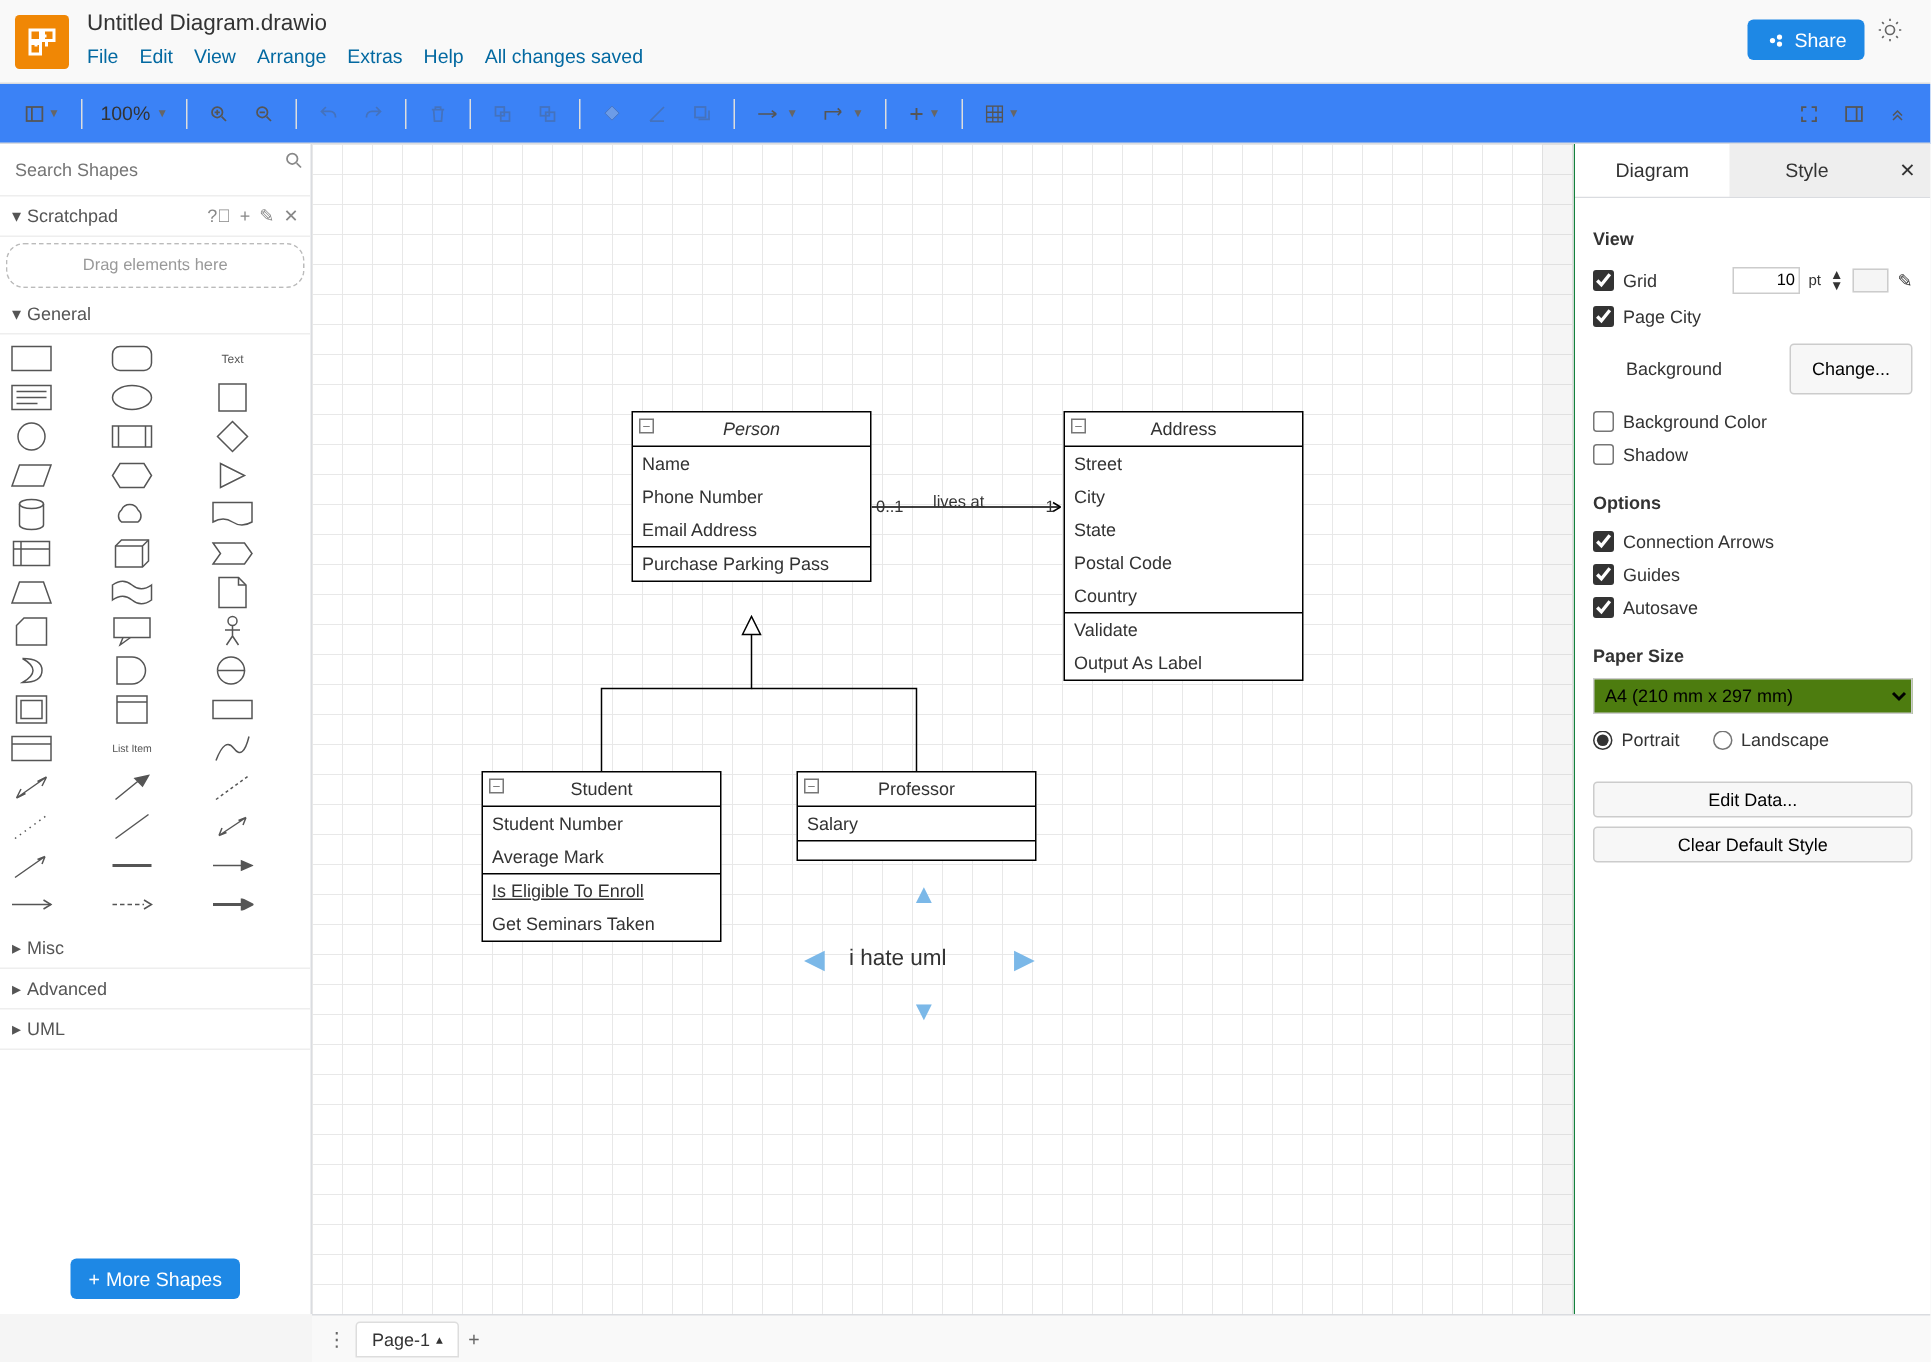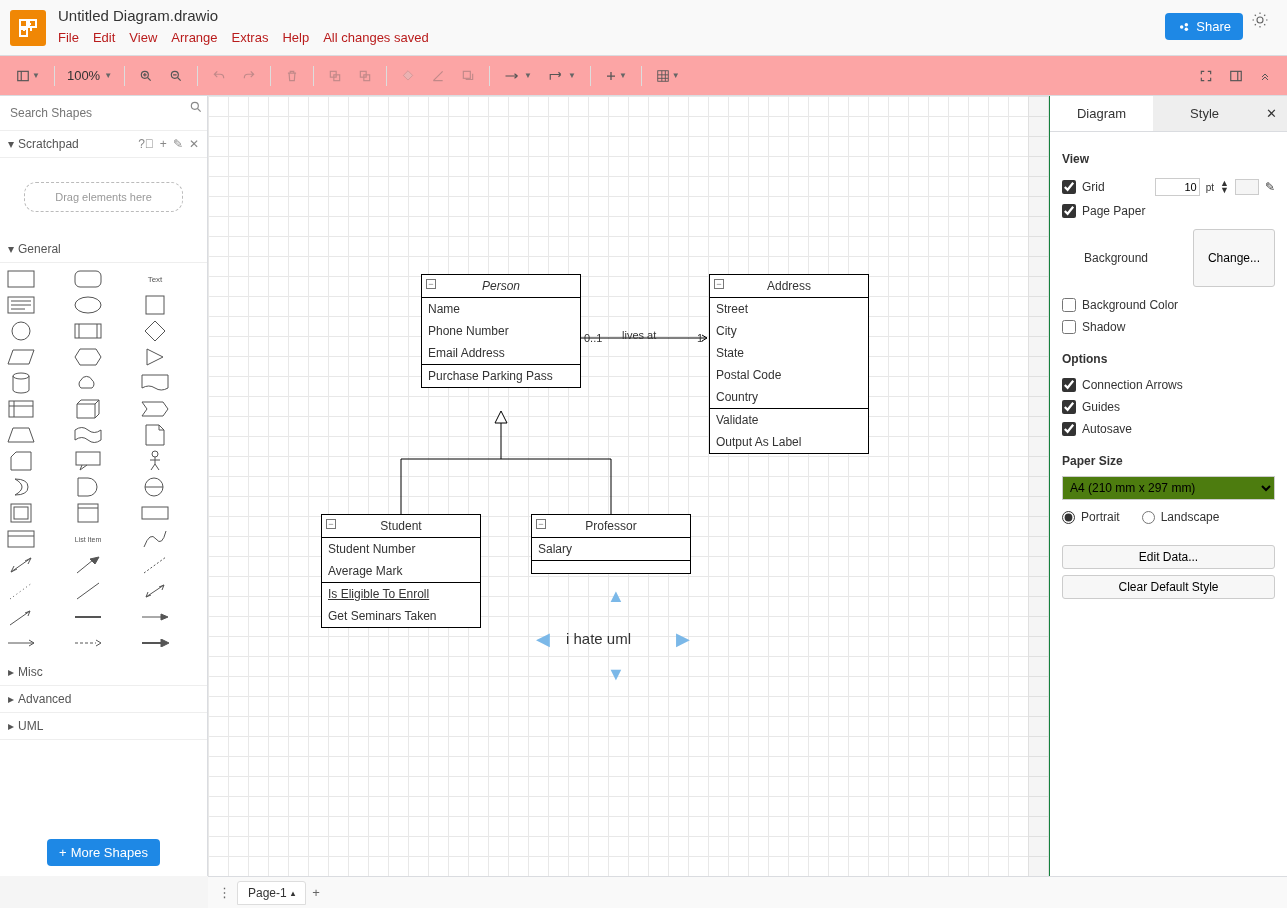--- a/index.html
+++ b/index.html
@@ -3,36 +3,36 @@
 <meta charset="utf-8">
 <style>
 *{box-sizing:border-box;margin:0;padding:0;font-family:-apple-system,BlinkMacSystemFont,"Segoe UI",Helvetica,Arial,sans-serif}
 body{width:1287px;height:908px;background:#f5f5f5;overflow:hidden;display:flex;flex-direction:column;font-size:13px;color:#333}
 .header{height:56px;background:#f9f9f9;display:flex;align-items:flex-start;border-bottom:1px solid #dadce0;padding:5px 10px}
 .logo{width:36px;height:36px;background:#f08705;border-radius:3px;margin-right:12px;display:flex;align-items:center;justify-content:center;margin-top:5px}
 .logo svg{width:24px;height:24px;fill:#fff}
 .title-area{flex:1}
 .doc-title{font-size:15px;color:#333;padding:2px 0}
 .menubar{display:flex;gap:14px;margin-top:4px;align-items:center}
-.menubar span{font-size:13px;color:#b91c1c;cursor:pointer}
+.menubar span{font-size:13px;color:#0369a1;cursor:pointer}
 .save-status{color:#999;font-size:12px}
 .share-btn{background:#1e88e5;color:#fff;padding:6px 12px;border-radius:4px;display:flex;align-items:center;gap:5px;font-size:13px;margin-top:8px;cursor:pointer}
 .theme-icon{margin:6px 8px;color:#666;cursor:pointer}
-.toolbar{height:40px;background:#fca5a5;border-bottom:1px solid #dadce0;display:flex;align-items:center;padding:0 10px;gap:4px}
+.toolbar{height:40px;background:#3b82f6;border-bottom:1px solid #dadce0;display:flex;align-items:center;padding:0 10px;gap:4px}
 .tb-item{padding:4px 6px;color:#555;cursor:pointer;display:flex;align-items:center}
 .tb-item.disabled{opacity:.35}
 .tb-sep{width:1px;height:20px;background:#ddd;margin:0 4px}
 .zoom{display:flex;align-items:center;gap:2px;padding:0 4px}
 .main{flex:1;display:flex;overflow:hidden}
 .sidebar{width:208px;background:#fff;border-right:1px solid #dadce0;display:flex;flex-direction:column;overflow-y:auto}
 .search-box{display:flex;align-items:flex-start;border-bottom:1px solid #eee;padding:4px}
 .search-box input{flex:1;border:none;outline:none;padding:6px;font-size:12px}
 .scratchpad-head,.section-head{display:flex;align-items:center;padding:6px 8px;font-size:12px;color:#555;border-bottom:1px solid #eee;cursor:pointer}
 .scratchpad-head .icons{margin-left:auto;display:flex;gap:6px;color:#888}
-.dropzone{margin:24px;border:1px dashed #bbb;border-radius:12px;padding:8px;text-align:center;font-size:11px;color:#999}
+.dropzone{margin:4px;border:1px dashed #bbb;border-radius:12px;padding:8px;text-align:center;font-size:11px;color:#999}
 .shapes{padding:6px;display:grid;grid-template-columns:repeat(3,1fr);gap:6px}
 .shape{width:30px;height:20px;display:flex;align-items:center;justify-content:center}
 .shape svg{stroke:#555;fill:none;stroke-width:1}
 .more-shapes{background:#1e88e5;color:#fff;padding:6px 12px;border-radius:4px;margin:10px auto;display:flex;align-items:center;gap:4px;font-size:13px;cursor:pointer;width:fit-content}
 .canvas{flex:1;position:relative;background:#f0f0f0;overflow:hidden}
 .page{position:absolute;left:0;top:0;width:820px;height:800px;background:#fff;box-shadow:0 0 8px rgba(0,0,0,.1)}
 .grid{position:absolute;inset:0;background-image:linear-gradient(#e8e8e8 1px,transparent 1px),linear-gradient(90deg,#e8e8e8 1px,transparent 1px);background-size:20px 20px}
 .grid-ext{position:absolute;left:820px;top:0;right:0;bottom:0;background-image:linear-gradient(#e0e0e0 1px,transparent 1px),linear-gradient(90deg,#e0e0e0 1px,transparent 1px);background-size:20px 20px;background-color:#f5f5f5}
 .uml{position:absolute;background:#fff;border:1px solid #000;font-size:12px}
 .uml-title{text-align:center;padding:4px;border-bottom:1px solid #000;position:relative}
@@ -579,27 +579,27 @@
         <span style="font-size:10px">pt</span>
         <span style="font-size:9px;line-height:7px;display:flex;flex-direction:column">
             <span>▲</span>
             <span>▼</span>
           </span>
         <div class="color-sw"></div>
         <span>✎</span>
       </div>
       <div class="rp-row">
           <input type="checkbox" checked="" style="">
-          <span>Page Paper</span>
+          <span>Page City</span>
         </div>
       <div class="rp-row">
           <span style="width:16px"></span>
           <span>Background</span>
           <span style="flex:1"></span>
-          <button class="rp-btn" style="width:auto;padding:21px 14px">Change...</button>
+          <button class="rp-btn" style="width:auto;padding:9px 14px">Change...</button>
         </div>
       <div class="rp-row">
           <input type="checkbox" style="">
           <span>Background Color</span>
         </div>
       <div class="rp-row">
           <input type="checkbox" style="">
           <span>Shadow</span>
         </div>
 

